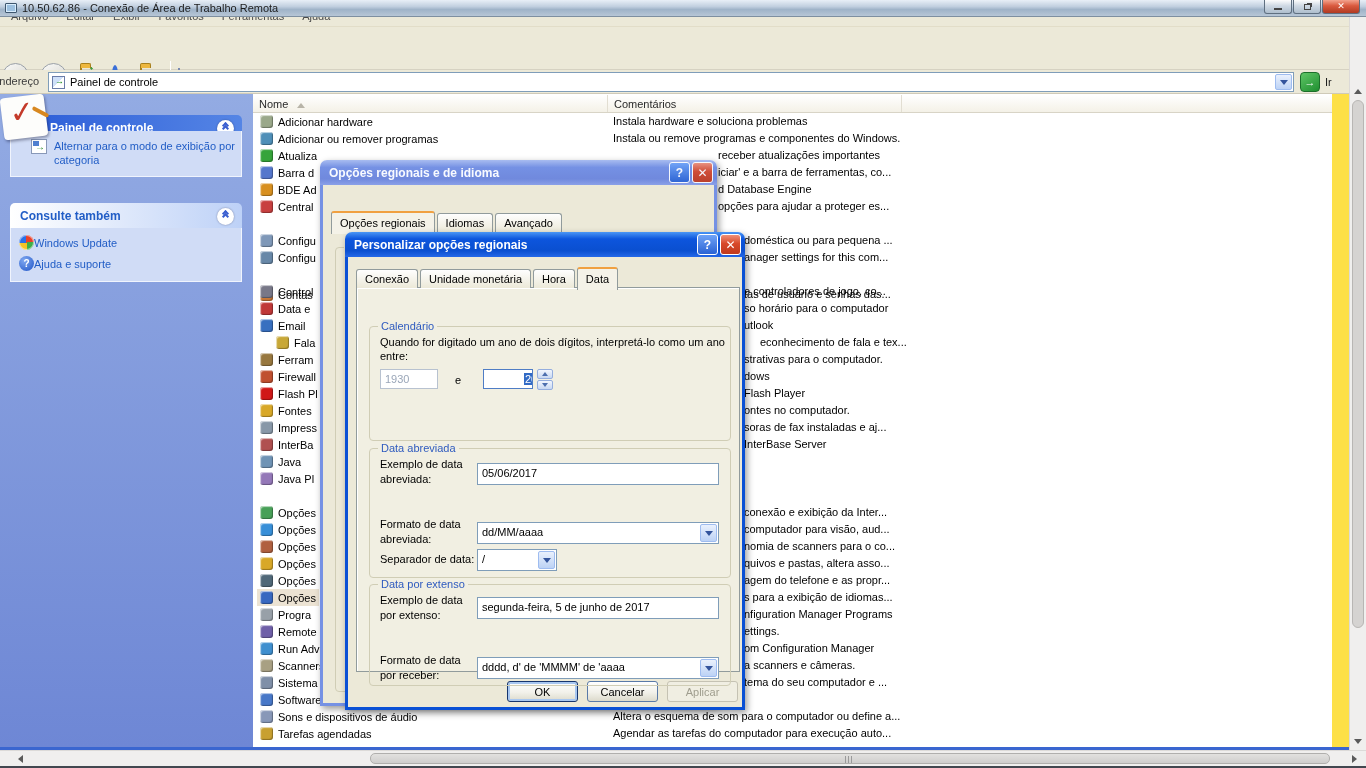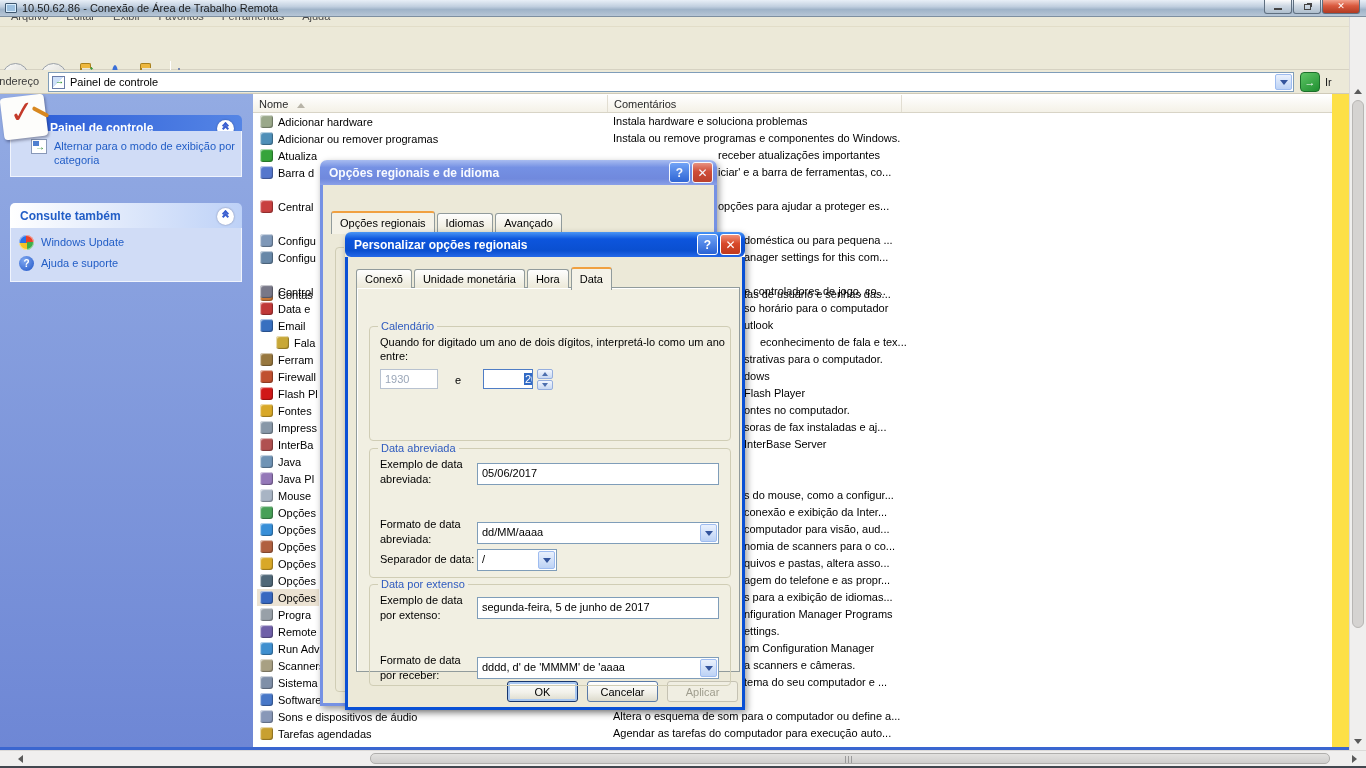--- a/index.html
+++ b/index.html
@@ -81,21 +81,21 @@
   .sb-ph1{top:21px;background:linear-gradient(90deg,#2a5bd7,#5585e5);color:#fff;}
   .sb-ph2{top:109px;background:linear-gradient(90deg,#ffffff,#bdd1f7);color:#215dc6;padding-left:10px;}
   .chev{margin-left:auto;width:17px;height:17px;border-radius:50%;background:#fff;
     display:flex;flex-direction:column;align-items:center;justify-content:center;box-shadow:0 0 2px rgba(0,0,40,.4);}
   .chev i{width:5px;height:5px;border-left:2px solid #3a5fd0;border-top:2px solid #3a5fd0;
     transform:rotate(45deg);margin:-2px 0 0 0;}
   .sb-panel-body{position:absolute;left:10px;width:232px;background:#d0dcf6;
     border:1px solid #f0f4fd;border-top:none;}
   .sb-pb1{top:37px;height:46px;padding:8px 4px 0 20px;display:flex;gap:7px;}
   .sb-pb2{top:134px;height:54px;padding:7px 4px 0 8px;display:flex;flex-direction:column;gap:6px;}
-  .sb-link-row{display:flex;gap:7px;align-items:center;}
+  .sb-link-row{display:flex;align-items:flex-end;}
   .sb-link{color:#215dc6;line-height:1.3;}
   .icon-catview{width:16px;height:15px;background:#fff;border:1px solid #8898b8;position:relative;flex:none;}
   .icon-catview:before{content:"";position:absolute;left:1px;top:1px;width:6px;height:5px;background:#4f7fd0;}
   .icon-catview:after{content:"→";position:absolute;left:3px;top:1px;color:#2a8a2a;font-weight:bold;font-size:10px;}
   .icon-winupdate{width:15px;height:15px;border-radius:50%;flex:none;
     background:conic-gradient(#e8402a 0 25%,#3fae49 0 50%,#f3c326 0 75%,#2a6fe8 0);
     box-shadow:inset 0 0 0 1px rgba(255,255,255,.5);}
   .icon-help{width:15px;height:15px;border-radius:50%;background:radial-gradient(circle at 35% 30%,#7fa8f0,#1f55c8);
     color:#fff;font-size:10px;font-weight:bold;display:grid;place-items:center;flex:none;}
 
@@ -132,21 +132,21 @@
     background:linear-gradient(180deg,#e2e1df,#cfcecd);border:1px solid #b0afad;}
   .rdp-hthumb:after{content:"";position:absolute;left:50%;top:2px;width:9px;height:7px;margin-left:-5px;
     background:repeating-linear-gradient(90deg,#9a9a9a 0 1px,transparent 1px 3px);}
   .taskbar-sliver{position:absolute;left:0;top:766px;width:1366px;height:2px;background:#42474f;}
 
   
   .xp-dlg{position:absolute;border-radius:7px 7px 0 0;box-shadow:2px 3px 7px rgba(0,0,0,.4);}
   .dlg-titlebar{height:25px;border-radius:7px 7px 0 0;display:flex;align-items:center;
     padding:0 4px 0 9px;color:#fff;font-weight:bold;font-size:12px;}
   .dlg1 .dlg-titlebar{background:linear-gradient(180deg,#a8bcf0,#7591e4 30%,#7089dd 75%,#8aa0e8);color:#f8faff;}
-  .dlg2 .dlg-titlebar{background:linear-gradient(180deg,#4a96f5,#0d55dd 28%,#0a4fd0 75%,#2468e8);border-radius:6px;}
+  .dlg2 .dlg-titlebar{background:linear-gradient(180deg,#4a96f5,#0d55dd 28%,#0a4fd0 75%,#2468e8);}
   .dlg-body{background:#ece9d8;border-style:solid;border-width:0 3px 3px 3px;position:relative;}
   .dlg1 .dlg-body{border-color:#7591e4;height:521px;}
   .dlg2 .dlg-body{border-color:#0a50d5;height:453px;}
   .dlg-btns{margin-left:auto;display:flex;gap:2px;}
   .dlg-btn{width:21px;height:21px;border-radius:3px;border:1px solid #fff;display:grid;place-items:center;
     color:#fff;font-size:12px;font-weight:bold;line-height:1;}
   .dlg-btn.help{background:linear-gradient(180deg,#6fa3f7,#2a63d4);}
   .dlg-btn.close{background:linear-gradient(180deg,#f09078,#d8492a 45%,#c03a1e);}
   .dlg1 .dlg-btn{opacity:.92;}
 
@@ -305,20 +305,27 @@
             </span>
             <span class="lv-comment clip1" data-interactable="false">receber atualizações importantes</span>
           </div>
           <div class="lv-row" data-interactable="true" style="top: 51px;">
             <span class="lv-label">
               <i class="lv-icon" data-interactable="false" style="background-color: rgb(85, 119, 204);"></i>
               <span class="lv-name" data-interactable="false">Barra d</span>
             </span>
             <span class="lv-comment clip1" data-interactable="false">iciar' e a barra de ferramentas, co...</span>
           </div>
+          <div class="lv-row" data-interactable="true" style="top: 68px;">
+            <span class="lv-label">
+              <i class="lv-icon" data-interactable="false" style="background-color: rgb(216, 144, 32);"></i>
+              <span class="lv-name" data-interactable="false">BDE Ad</span>
+            </span>
+            <span class="lv-comment clip1" data-interactable="false">d Database Engine</span>
+          </div>
           <div class="lv-row" data-interactable="true" style="top: 85px;">
             <span class="lv-label">
               <i class="lv-icon" data-interactable="false" style="background-color: rgb(200, 64, 64);"></i>
               <span class="lv-name" data-interactable="false">Central</span>
             </span>
             <span class="lv-comment clip1" data-interactable="false">opções para ajudar a proteger es...</span>
           </div>
           <div class="lv-row" data-interactable="true" style="top: 119px;">
             <span class="lv-label">
               <i class="lv-icon" data-interactable="false" style="background-color: rgb(127, 152, 184);"></i>
@@ -416,27 +423,20 @@
               <span class="lv-name" data-interactable="false">Java</span>
             </span>
             <span class="lv-comment clip2" data-interactable="false"></span>
           </div>
           <div class="lv-row" data-interactable="true" style="top: 357px;">
             <span class="lv-label">
               <i class="lv-icon" data-interactable="false" style="background-color: rgb(148, 120, 184);"></i>
               <span class="lv-name" data-interactable="false">Java Pl</span>
             </span>
             <span class="lv-comment clip2" data-interactable="false"></span>
-          </div>
-          <div class="lv-row" data-interactable="true" style="top: 374px;">
-            <span class="lv-label">
-              <i class="lv-icon" data-interactable="false" style="background-color: rgb(168, 180, 196);"></i>
-              <span class="lv-name" data-interactable="false">Mouse</span>
-            </span>
-            <span class="lv-comment clip2" data-interactable="false">s do mouse, como a configur...</span>
           </div>
           <div class="lv-row" data-interactable="true" style="top: 391px;">
             <span class="lv-label">
               <i class="lv-icon" data-interactable="false" style="background-color: rgb(72, 160, 88);"></i>
               <span class="lv-name" data-interactable="false">Opções</span>
             </span>
             <span class="lv-comment clip2" data-interactable="false">conexão e exibição da Inter...</span>
           </div>
           <div class="lv-row" data-interactable="true" style="top: 408px;">
             <span class="lv-label">
@@ -559,21 +559,21 @@
   <div class="xp-dlg dlg2" style="left:345px;top:232px;width:400px;z-index:50;" data-interactable="false">
     <div class="dlg-titlebar" data-interactable="true">
       <span data-interactable="false">Personalizar opções regionais</span>
       <span class="dlg-btns">
         <span class="dlg-btn help" data-interactable="true">?</span>
         <span class="dlg-btn close" data-interactable="true">✕</span>
       </span>
     </div>
     <div class="dlg-body" data-interactable="false">
       <div class="tabstrip" style="left:8px;top:10px;z-index:3;">
-        <span class="tab" data-interactable="true">Conexõ</span>
+        <span class="tab" data-interactable="true">Conexão</span>
         <span class="tab" data-interactable="true">Unidade monetária</span>
         <span class="tab" data-interactable="true">Hora</span>
         <span class="tab active" data-interactable="true">Data</span>
       </div>
       <div class="tabpanel" style="left:8px;top:30px;width:384px;height:385px;" data-interactable="false">
 
         <div class="groupbox" style="left:12px;top:38px;width:362px;height:115px;" data-interactable="false">
           <span class="grouplabel" data-interactable="false">Calendário</span>
           <span class="dlg-label" style="left:10px;top:8px;width:345px;" data-interactable="false">Quando for digitado um ano de dois dígitos, interpretá-lo como um ano</span>
           <span class="dlg-label" style="left:10px;top:22px;" data-interactable="false">entre:</span>

